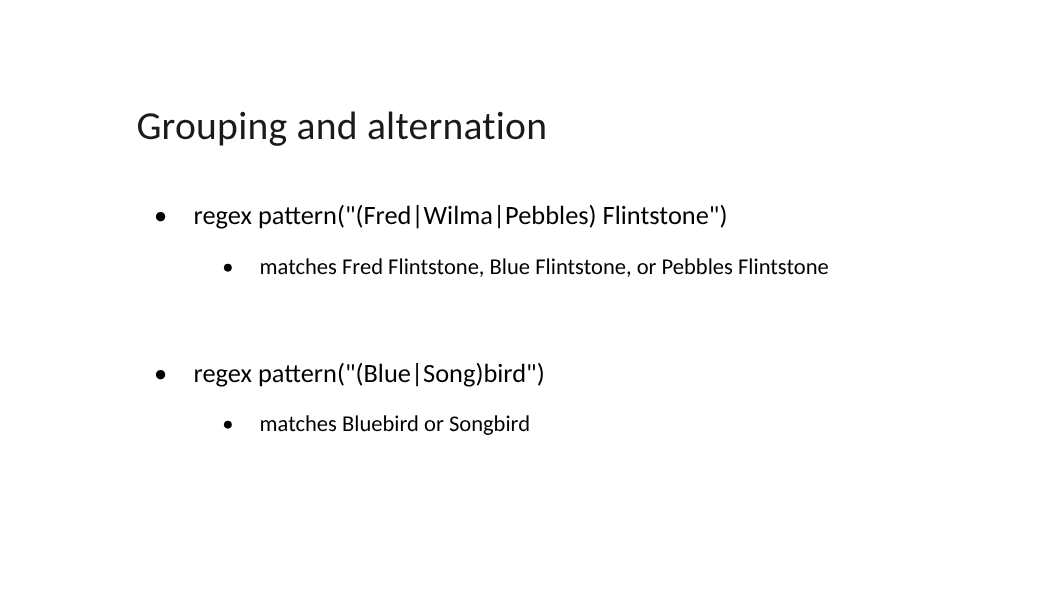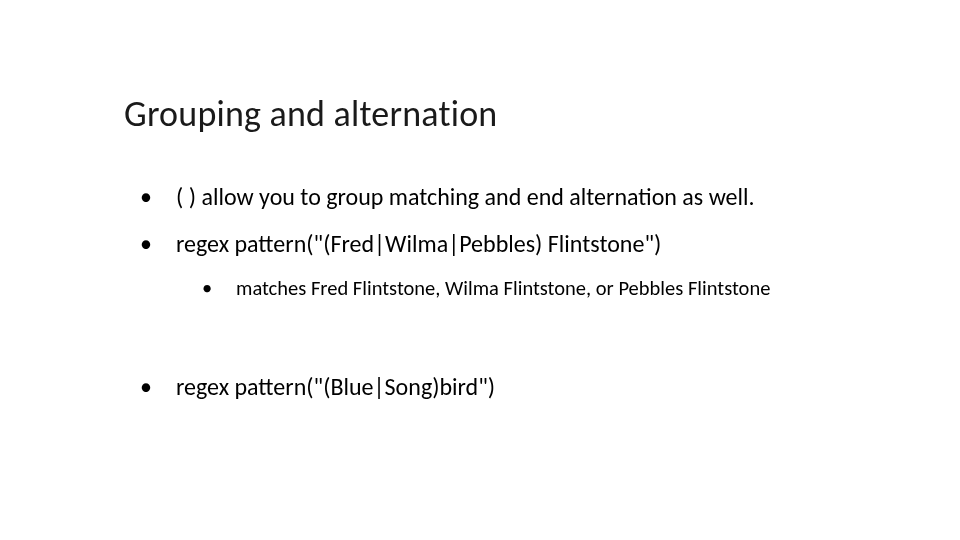--- a/index.html
+++ b/index.html
@@ -62,37 +62,37 @@
 </style>
 </head>
 <body>
 
 <div class="slide">
 
   <h1 class="title">Grouping and alternation</h1>
 
   <ul class="level1">
 
-    <li>
-      <span>( )  allow you to group matching and end alternation as well.</span>
-    </li>
 
     <li>
       <span>regex pattern("(Fred|Wilma|Pebbles) Flintstone")</span>
       <ul class="level2">
         <li>
-          <span>matches Fred Flintstone, Wilma Flintstone, or Pebbles Flintstone</span>
+          <span>matches Fred Flintstone, Blue Flintstone, or Pebbles Flintstone</span>
         </li>
       </ul>
     </li>
 
     <div class="gap-lg"></div>
 
     <li>
       <span>regex pattern("(Blue|Song)bird")</span>
       <ul class="level2">
+        <li>
+          <span>matches Bluebird or Songbird</span>
+        </li>
         <div class="gap-md"></div>
       </ul>
     </li>
 
   </ul>
 
 </div>
 
 </body></html>

